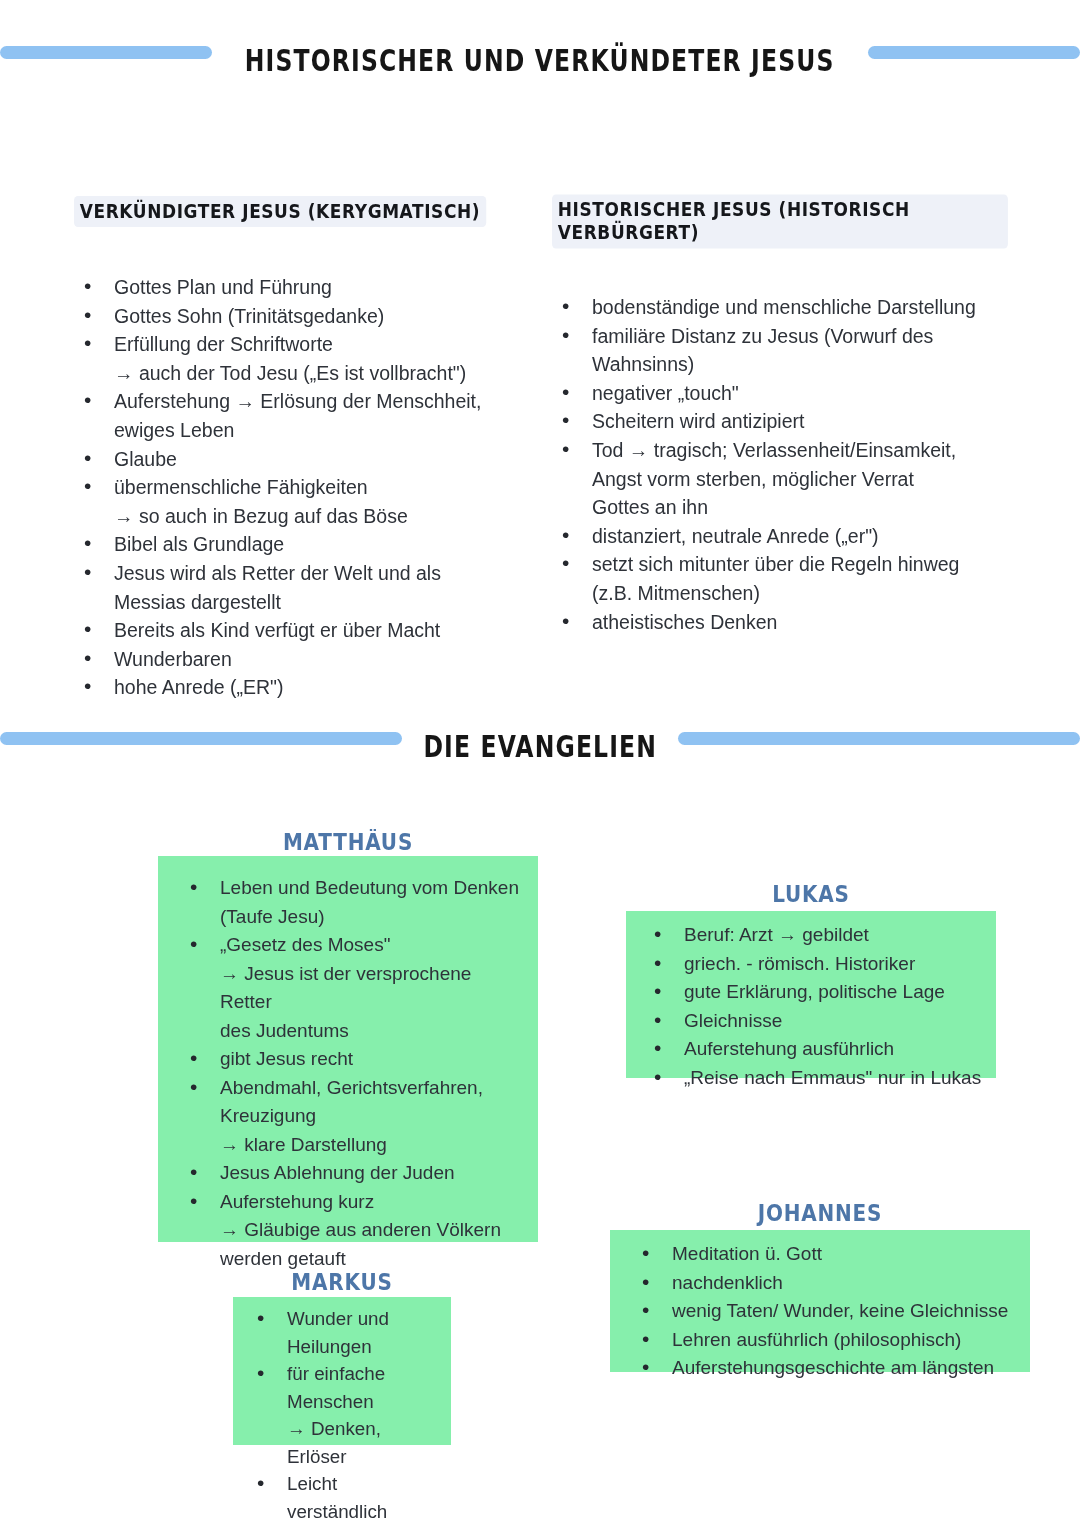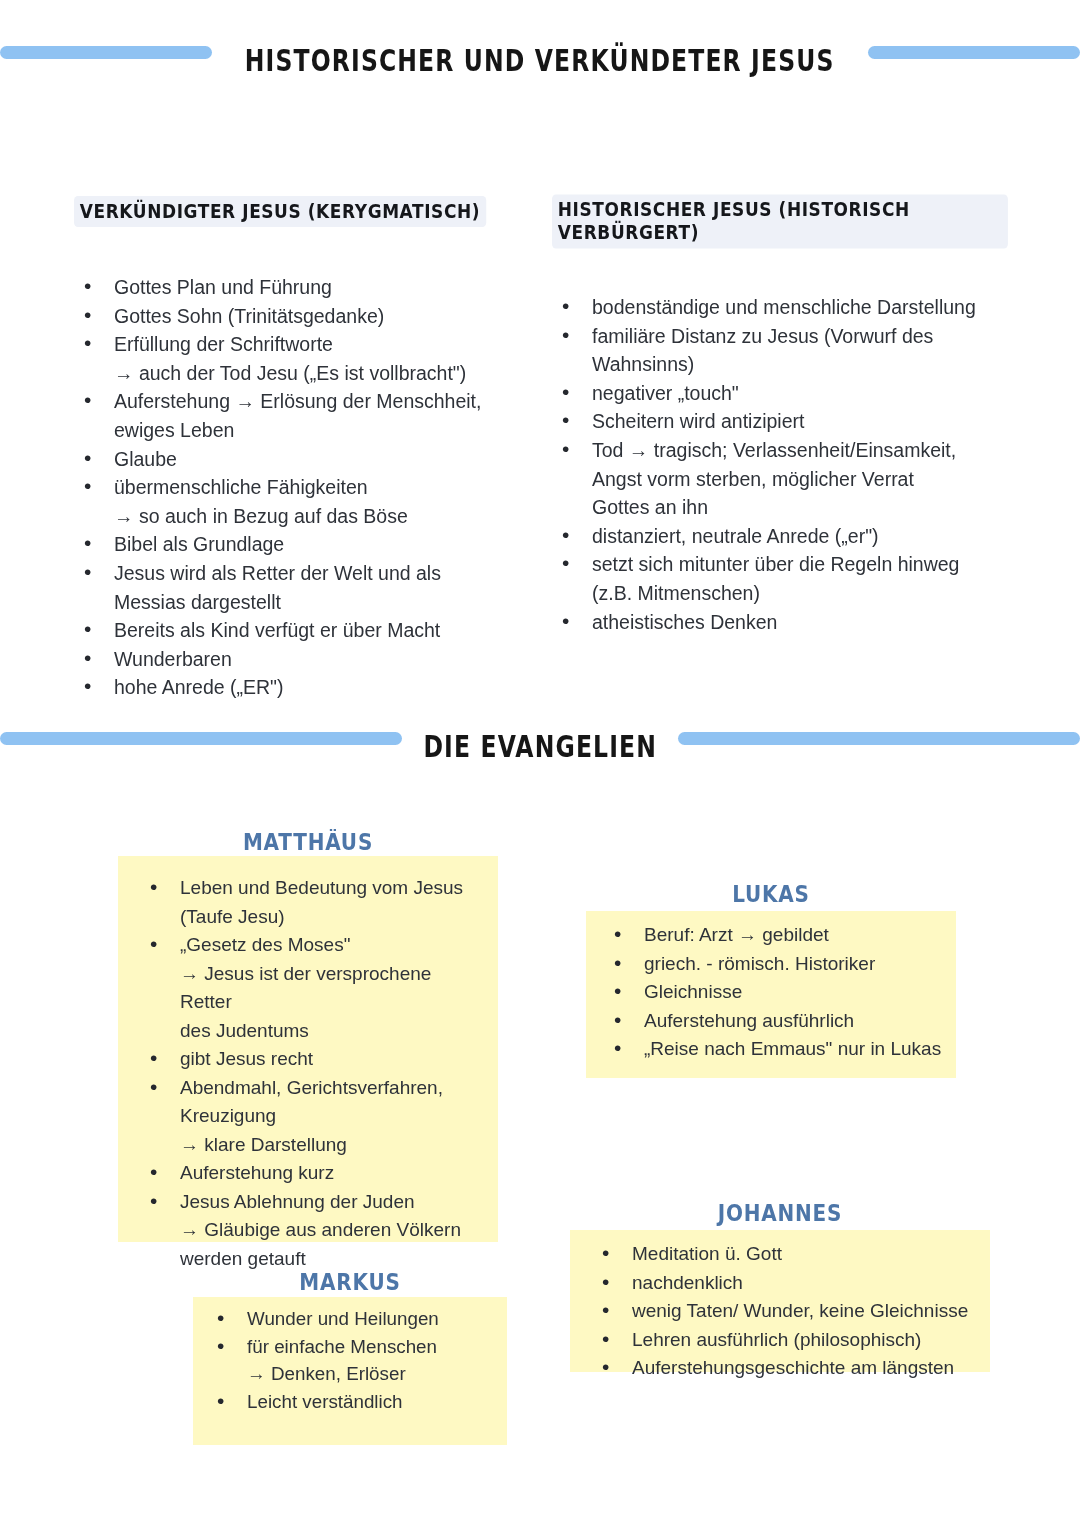--- a/index.html
+++ b/index.html
@@ -102,22 +102,23 @@
   }
   ul.bullets > li.cont::before { content: ""; }
   ul.bullets > li.cont { padding-left: 40px; }
 
   #col-kerygmatisch ul.bullets { margin-top: 48px; }
   #col-historisch   ul.bullets { margin-top: 48px; }
 
   
   .gospel-box {
     position: absolute;
-    background: #fef9c3;
+    background: #86efac;
     box-sizing: border-box;
+    margin-left: 40px;
   }
   .gospel-title {
     position: absolute;
     font-family: "DejaVu Sans", sans-serif;
     font-weight: 700;
     font-size: 20px;
     letter-spacing: 0.8px;
     color: #4d76a8;
     text-align: center;
     width: 100%;
@@ -152,21 +153,21 @@
   #box-johannes {
     left: 570px; top: 1230px; width: 420px; height: 142px;
     padding: 10px 14px 12px 14px;
   }
   #title-johannes { top: -30px; }
   #box-johannes ul.bullets > li { padding-left: 48px; }
   #box-johannes ul.bullets > li::before { left: 18px; }
 
   
   #box-markus {
-    left: 193px; top: 1297px; width: 314px; height: 148px;
+    left: 193px; top: 1297px; width: 218px; height: 148px;
     padding: 8px 10px 10px 10px;
   }
   #title-markus { top: -28px; }
   #box-markus ul.bullets > li { padding-left: 44px; font-size: 18.8px; line-height: 27.5px; }
   #box-markus ul.bullets > li::before { left: 14px; }
 </style>
 </head>
 <body>
 
 <div class="section-header" id="header-jesus">
@@ -216,41 +217,42 @@
 
 <div class="section-header" id="header-evangelien">
   <div class="bar left"></div>
   <div class="section-title">DIE EVANGELIEN</div>
   <div class="bar right"></div>
 </div>
 
 <div class="gospel-box" id="box-matthaeus">
   <div class="gospel-title" id="title-matthaeus">MATTHÄUS</div>
   <ul class="bullets" id="list-matthaeus">
-      <li>Leben und Bedeutung vom Jesus
+      <li>Leben und Bedeutung vom Denken
 (Taufe Jesu)</li>
       <li>„Gesetz des Moses"</li>
       <li class="cont">→ Jesus ist der versprochene Retter
 des Judentums</li>
       <li>gibt Jesus recht</li>
       <li>Abendmahl, Gerichtsverfahren,
 Kreuzigung</li>
       <li class="cont">→ klare Darstellung</li>
+      <li>Jesus Ablehnung der Juden</li>
       <li>Auferstehung kurz</li>
-      <li>Jesus Ablehnung der Juden</li>
       <li class="cont">→ Gläubige aus anderen Völkern
 werden getauft</li>
     </ul>
 </div>
 
 <div class="gospel-box" id="box-lukas">
   <div class="gospel-title" id="title-lukas">LUKAS</div>
   <ul class="bullets" id="list-lukas">
       <li>Beruf: Arzt → gebildet</li>
       <li>griech. - römisch. Historiker</li>
+      <li>gute Erklärung, politische Lage</li>
       <li>Gleichnisse</li>
       <li>Auferstehung ausführlich</li>
       <li>„Reise nach Emmaus" nur in Lukas</li>
     </ul>
 </div>
 
 <div class="gospel-box" id="box-markus">
   <div class="gospel-title" id="title-markus">MARKUS</div>
   <ul class="bullets" id="list-markus">
       <li>Wunder und Heilungen</li>

